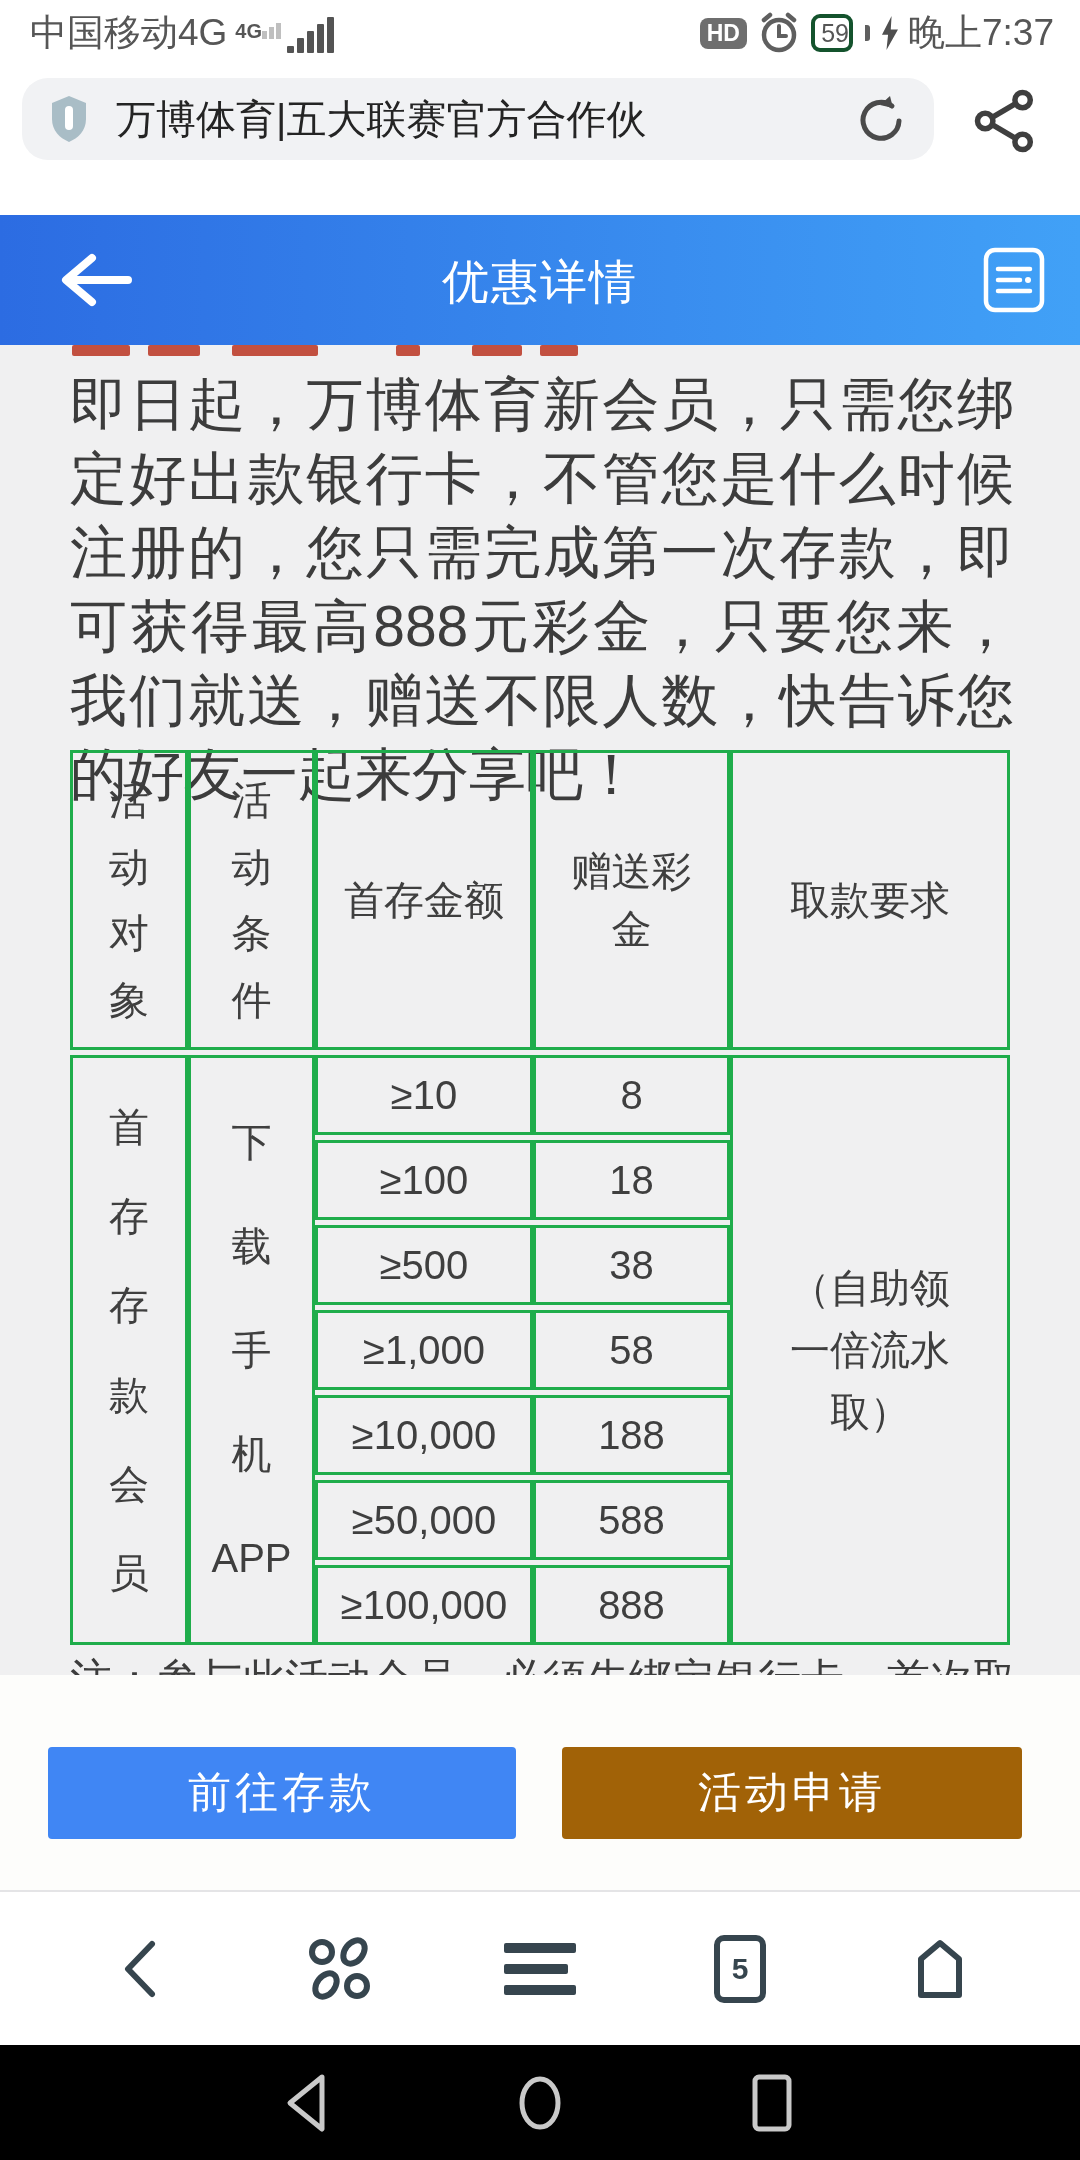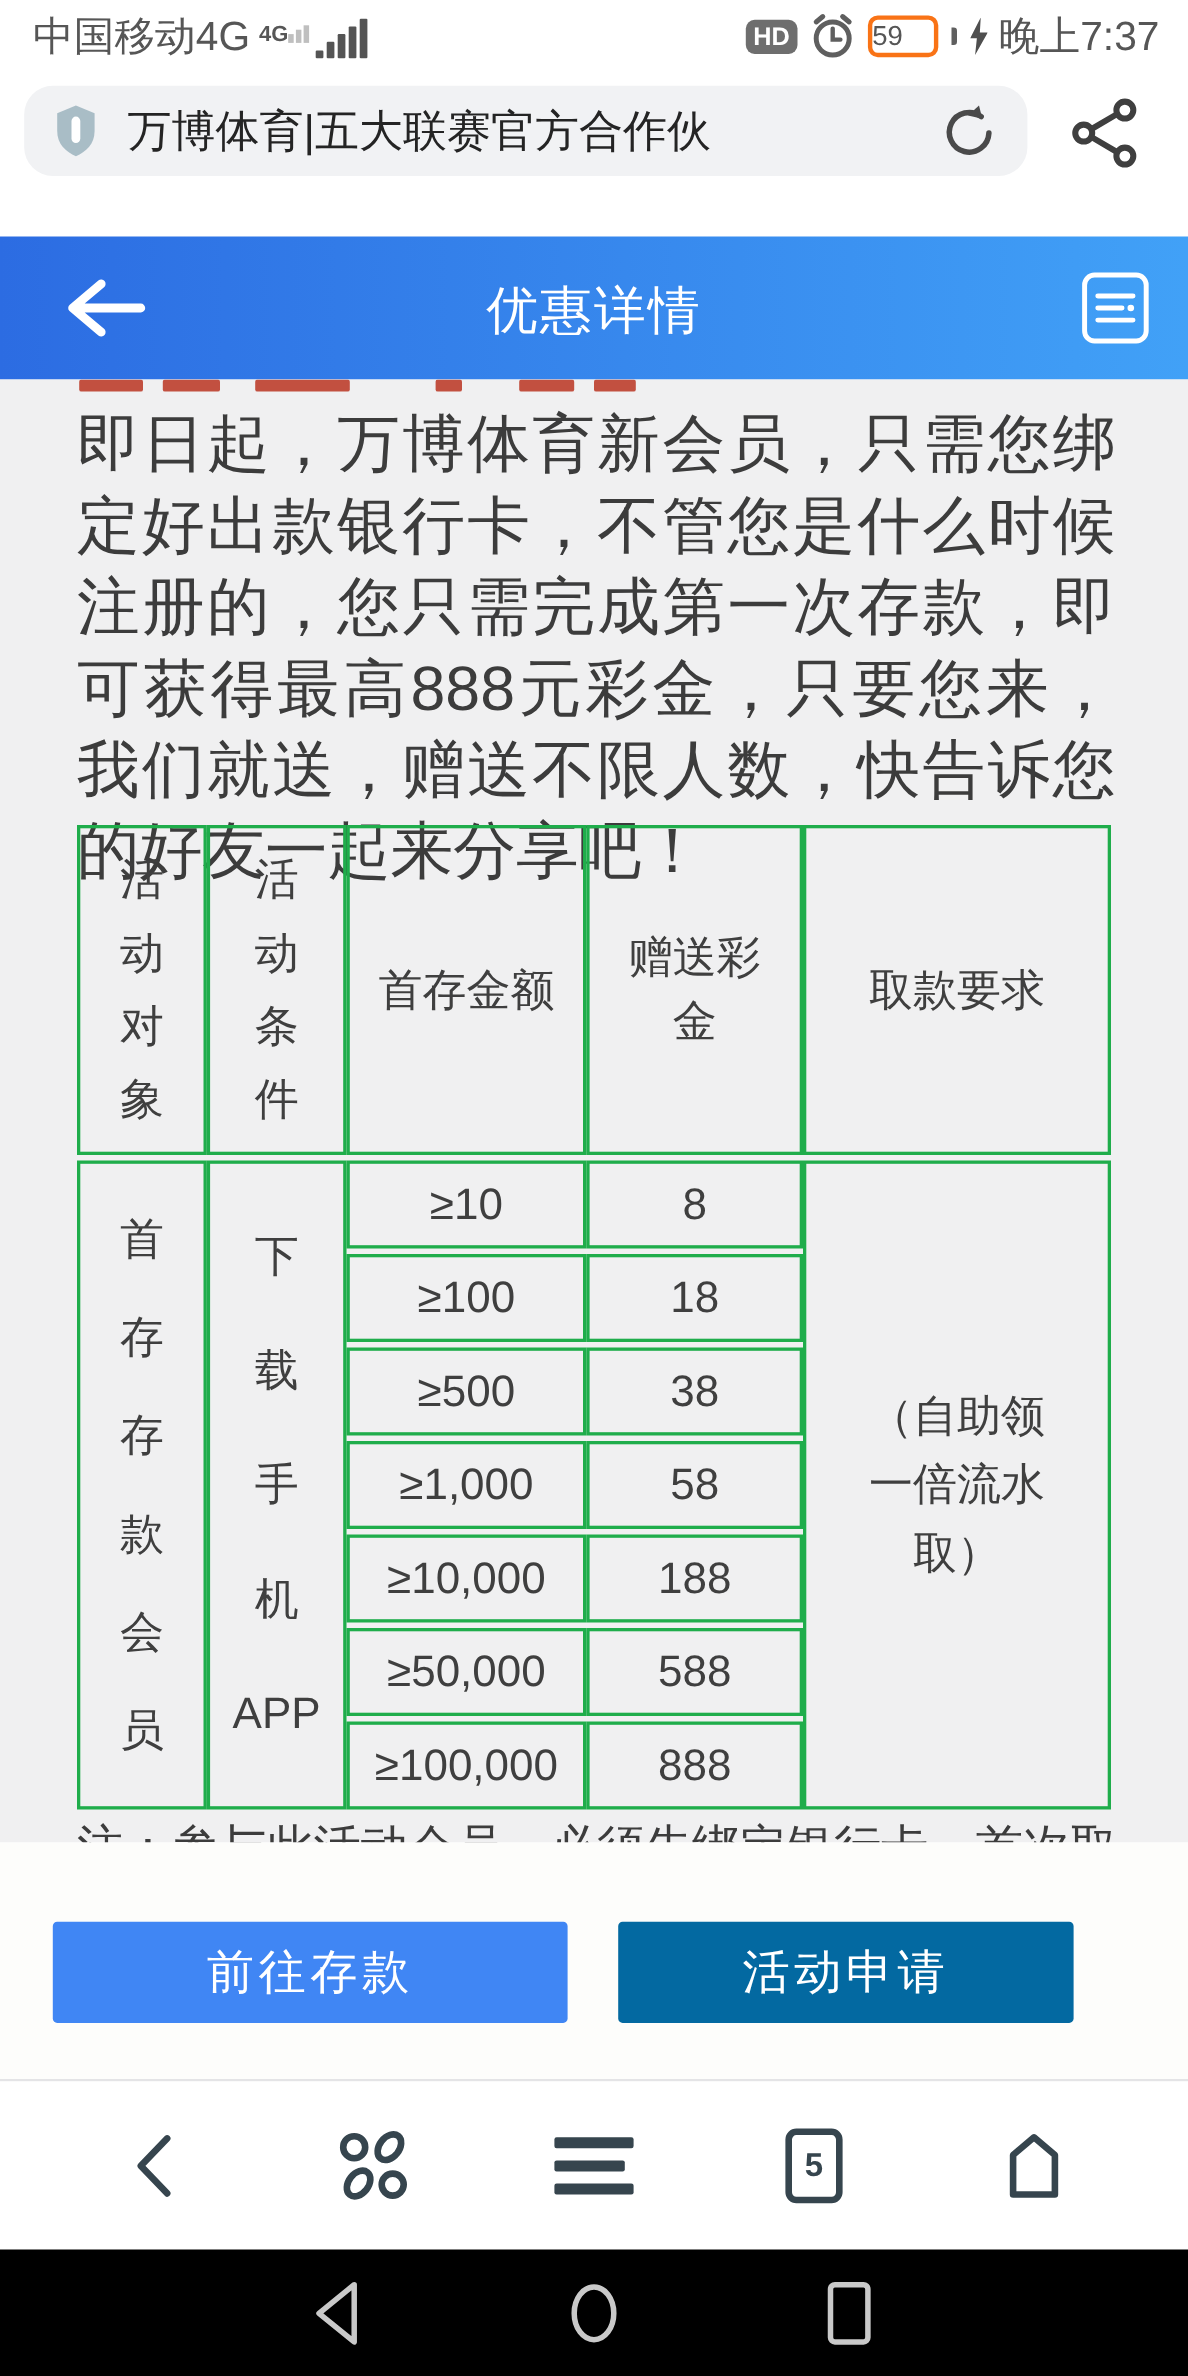--- a/index.html
+++ b/index.html
@@ -17,22 +17,22 @@
   .sb-sim { display:flex; flex-direction:row; align-items:flex-start; margin-left:8px; margin-top:-4px; }
   .sb-sim-4g { font-size:20px; font-weight:bold; color:#565656; line-height:20px; }
   .sb-minibars { display:flex; align-items:flex-end; gap:2px; margin-top:2px; }
   .sb-minibars i { display:block; width:5px; background:#bfbfbf; }
   .sb-bars { display:flex; align-items:flex-end; gap:3px; margin-left:6px; height:40px; }
   .sb-bars i { display:block; width:7px; background:#545454; border-radius:1px; }
   .sb-right { position:absolute; right:26px; top:8px; display:flex; align-items:center; gap:10px; }
   .hd-badge { background:#6e6e6e; color:#fff; font-size:23px; font-weight:bold;
     border-radius:8px; padding:4px 7px; line-height:1; }
   .sb-time { font-size:37px; color:#565656; }
-  .battery { position:relative; width:64px; height:38px; border:4px solid #f97316;
-    border-radius:9px; display:flex; align-items:center; justify-content:flex-start; }
+  .battery { position:relative; width:42px; height:38px; border:4px solid #14532d;
+    border-radius:9px; display:flex; align-items:center; justify-content:flex-end; }
   .battery span { font-size:25px; color:#565656; }
   .battery-nub { width:5px; height:16px; background:#5f5f5f; border-radius:0 3px 3px 0; margin-left:2px; }
   .bolt { width:16px; height:34px; background:#4f4f4f; margin-left:2px;
     clip-path:polygon(60% 0,0 55%,38% 55%,28% 100%,100% 40%,55% 40%); }
   
   .addr-row { position:absolute; top:62px; left:0; width:1080px; height:153px; background:#fff; }
   .addr-pill { position:absolute; left:22px; top:16px; width:912px; height:82px;
     background:#f1f2f4; border-radius:26px; display:flex; align-items:center; padding:14px 26px; }
   .addr-title { flex:1; font-size:40px; color:#242424; white-space:nowrap; overflow:hidden; margin-left:26px; }
   .share-btn { position:absolute; left:972px; top:26px; }
@@ -63,21 +63,21 @@
   .c-cond { grid-column:2; grid-row:2 / span 7; }
   .c-req  { grid-column:5; grid-row:2 / span 7; }
   .c-req div { line-height:62px; text-align:center; }
   .hdr-bonus div { line-height:58px; text-align:center; }
   
   .footer { position:absolute; top:1675px; left:0; width:1080px; height:215px; background:#fdfdfb; }
   .btn { position:absolute; top:72px; height:92px; border:none; border-radius:4px;
     color:#fff; font-size:43px; letter-spacing:4px; cursor:pointer;
     font-family:"Liberation Sans","DejaVu Sans",sans-serif; }
   .btn-deposit { left:48px; width:468px; background:#4086f4; }
-  .btn-apply { left:562px; width:414px; background:#0369a1; }
+  .btn-apply { left:562px; width:460px; background:#a16207; }
   
   .browser-toolbar { position:absolute; top:1890px; left:0; width:1080px; height:155px;
     background:#fff; border-top:2px solid #e4e4e6;
     display:flex; align-items:center; justify-content:space-around; padding:0 40px; }
   .tool { display:flex; align-items:center; justify-content:center; width:90px; height:90px; cursor:pointer; }
   .tab-box { position:relative; width:52px; height:68px; border:6px solid #36454e; border-radius:10px;
     display:flex; align-items:center; justify-content:center; }
   .tab-box span { font-size:30px; font-weight:bold; color:#36454e; }
   
   .android-nav { position:absolute; top:2045px; left:0; width:1080px; height:115px; background:#000; }

